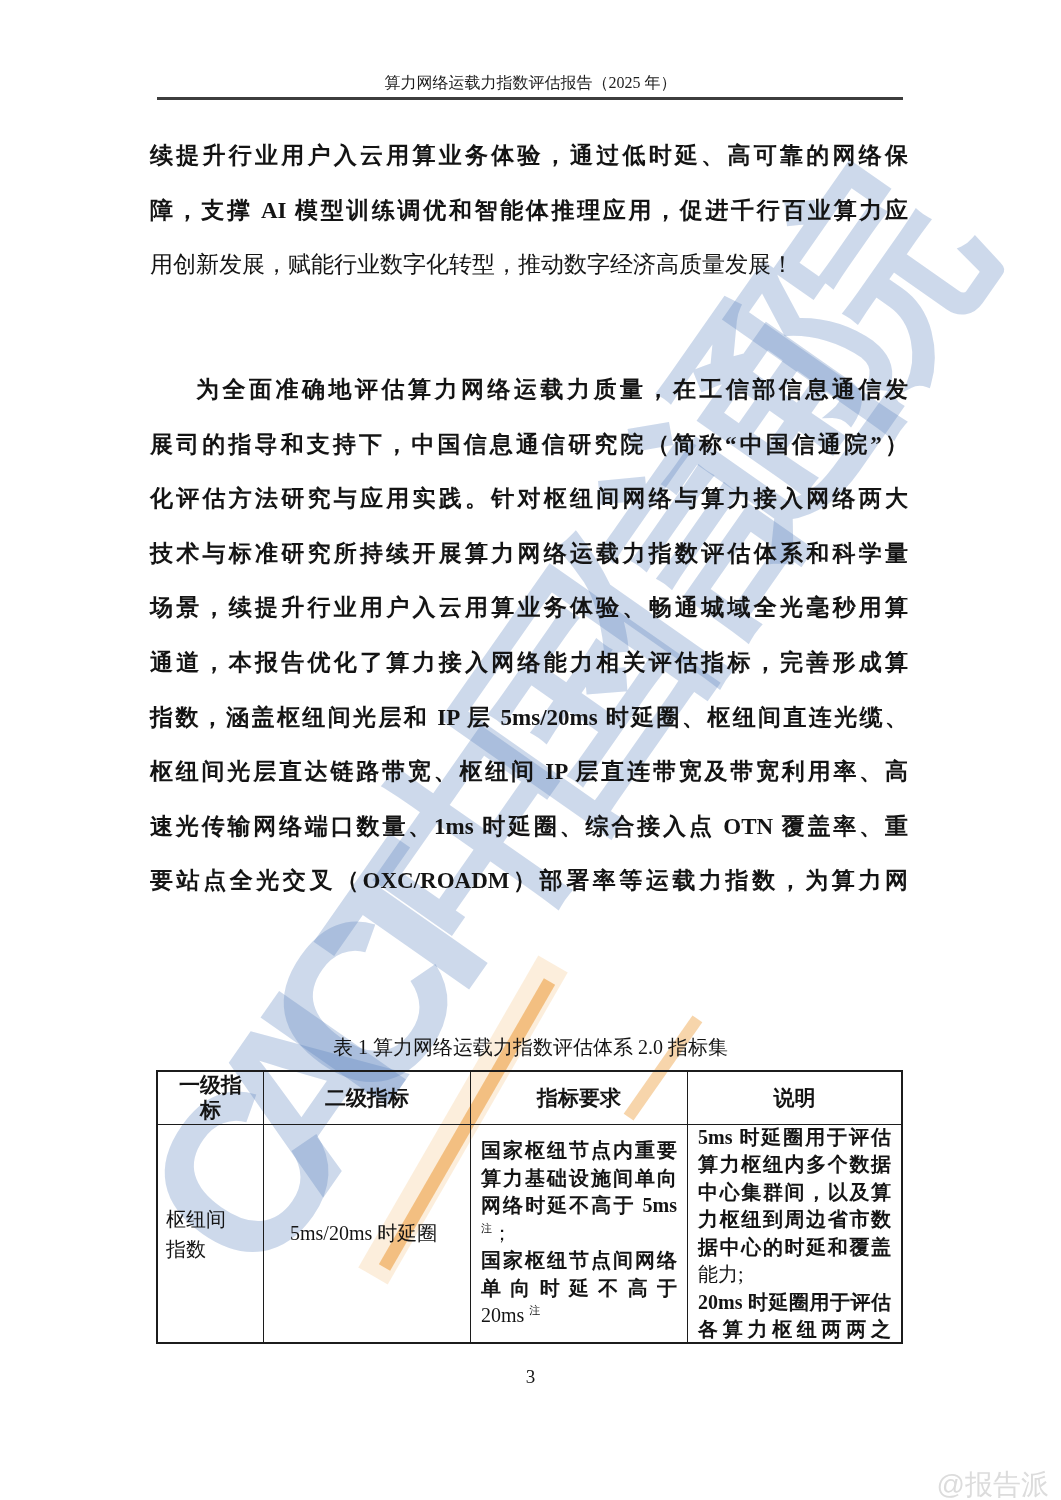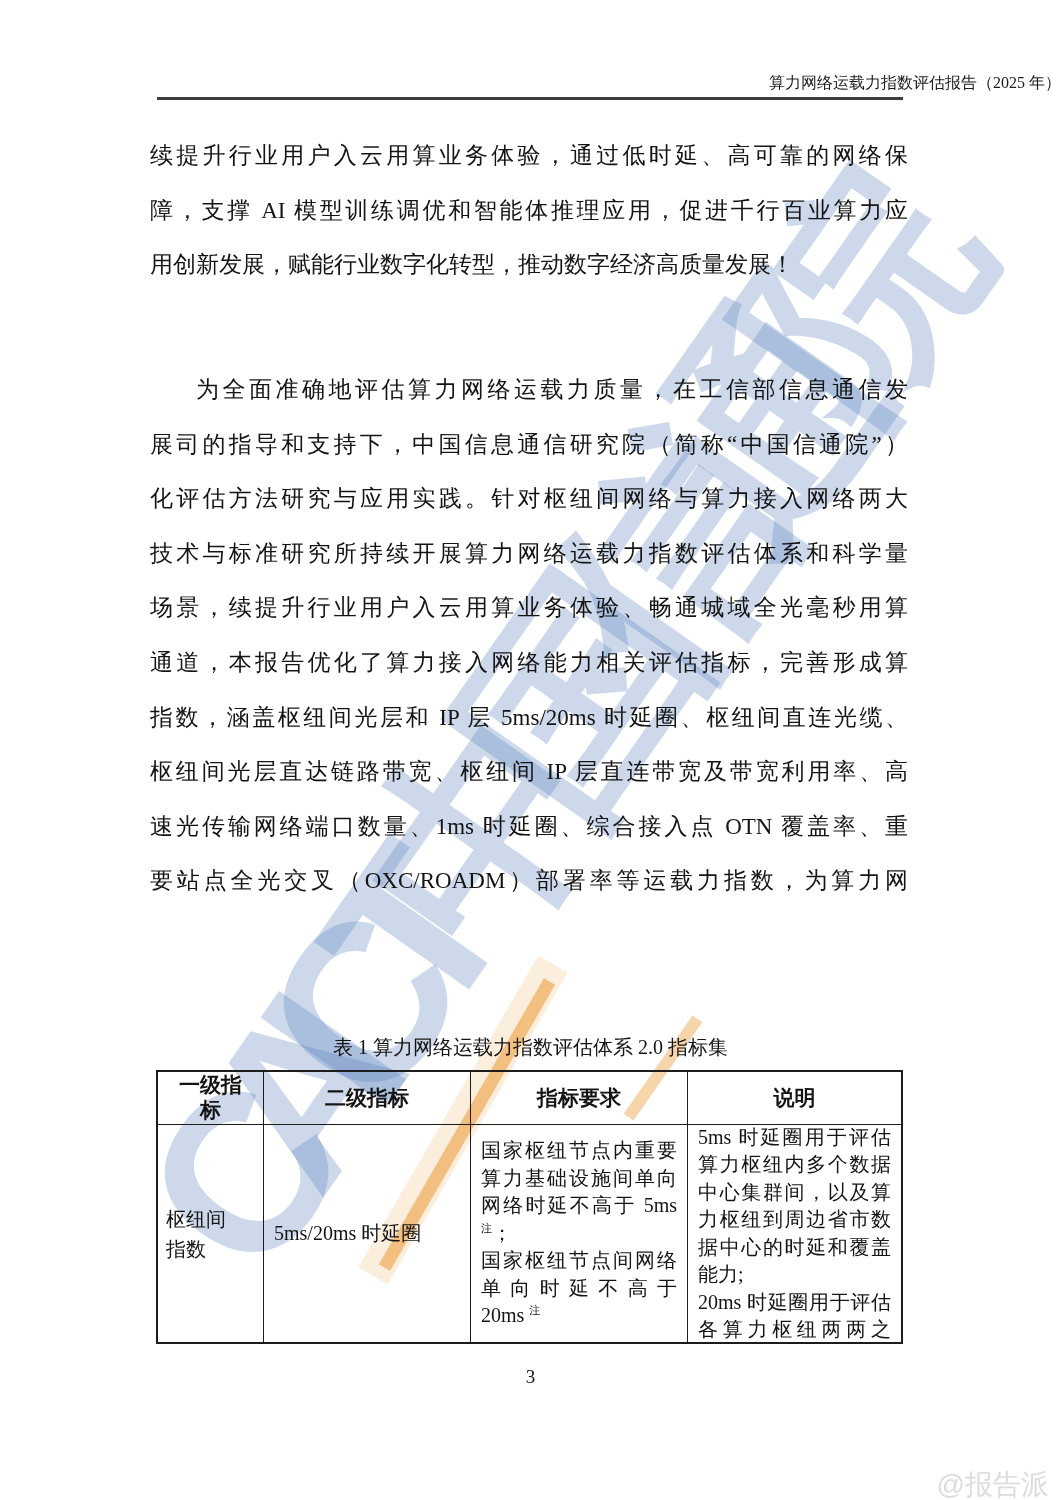--- a/index.html
+++ b/index.html
@@ -14,28 +14,28 @@
     transform:translate(-50%,-50%) rotate(-55deg);transform-origin:center;
     font-family:"Liberation Sans","DejaVu Sans",sans-serif;font-weight:700;
     font-size:225px;letter-spacing:-60px;color:rgba(90,130,190,0.30);
     pointer-events:none;z-index:1;line-height:225px;
   }
   .wm-stripe{position:absolute;z-index:1;pointer-events:none;}
   .s1{left:302px;top:1118px;width:330px;height:13px;background:rgba(235,140,30,0.48);transform:rotate(-60deg);}
   .s2{left:283px;top:1103px;width:360px;height:34px;background:rgba(240,170,80,0.20);transform:rotate(-60deg);}
   .s3{left:603px;top:1062px;width:120px;height:12px;background:rgba(235,150,45,0.40);transform:rotate(-55deg);}
   
-  .header-title{position:absolute;top:73px;left:0;width:100%;text-align:right;font-size:16px;color:#1d1d1d;z-index:2;}
+  .header-title{position:absolute;top:73px;left:0;width:100%;text-align:center;font-size:16px;color:#1d1d1d;z-index:2;}
   .header-rule{position:absolute;left:157px;top:97px;width:746px;height:3px;background:#3d3d3d;z-index:2;}
   
   .para{position:absolute;left:150px;width:758px;font-size:23px;z-index:2;}
   .para .tline{line-height:54.6px;}
   .para1{top:129px;}
   .para2{top:363px;}
-  .tline.just{text-align:justify;text-align-last:justify;}
+  .tline.just{text-align:justify;text-align-last:justify;font-weight:bold;}
   .tline.indent{text-indent:46px;}
   .sec-heading{
     position:absolute;left:195px;top:306px;margin:0;z-index:2;
     font-family:"Liberation Sans","DejaVu Sans",sans-serif;
     font-size:28px;font-weight:700;color:#111;line-height:40px;
   }
   
   .tbl-caption{position:absolute;top:1034px;left:0;width:100%;text-align:center;font-size:20px;z-index:2;}
   .tbl{
     position:absolute;left:156px;top:1070px;z-index:2;
@@ -46,21 +46,21 @@
   .cell.vline{border-left:1px solid #1c1c1c;}
   .cell.hline{border-top:1px solid #1c1c1c;}
   .hcell{
     display:flex;align-items:center;justify-content:center;text-align:center;
     font-weight:700;font-size:21px;line-height:25px;padding:0 14px;
   }
   .bcell{display:flex;flex-direction:column;justify-content:center;}
   .bcell .tline{line-height:27.5px;}
   .c1{padding-left:8px;font-size:20px;}
   .c1 .tline{line-height:30px;}
-  .c2{padding-left:10px;font-size:20px;}
+  .c2{padding-left:26px;font-size:20px;}
   .c3,.c4{padding:0 10px;font-size:20px;}
   sup{font-size:11px;vertical-align:super;line-height:0;}
   
   .page-number{position:absolute;top:1366px;left:0;width:100%;text-align:center;font-size:19px;z-index:2;}
   .credit{
     position:absolute;right:12px;top:1466px;font-size:28px;color:#dcdcdc;z-index:2;
     font-family:"Liberation Sans","DejaVu Sans",sans-serif;
   }
 </style>
 </head>

